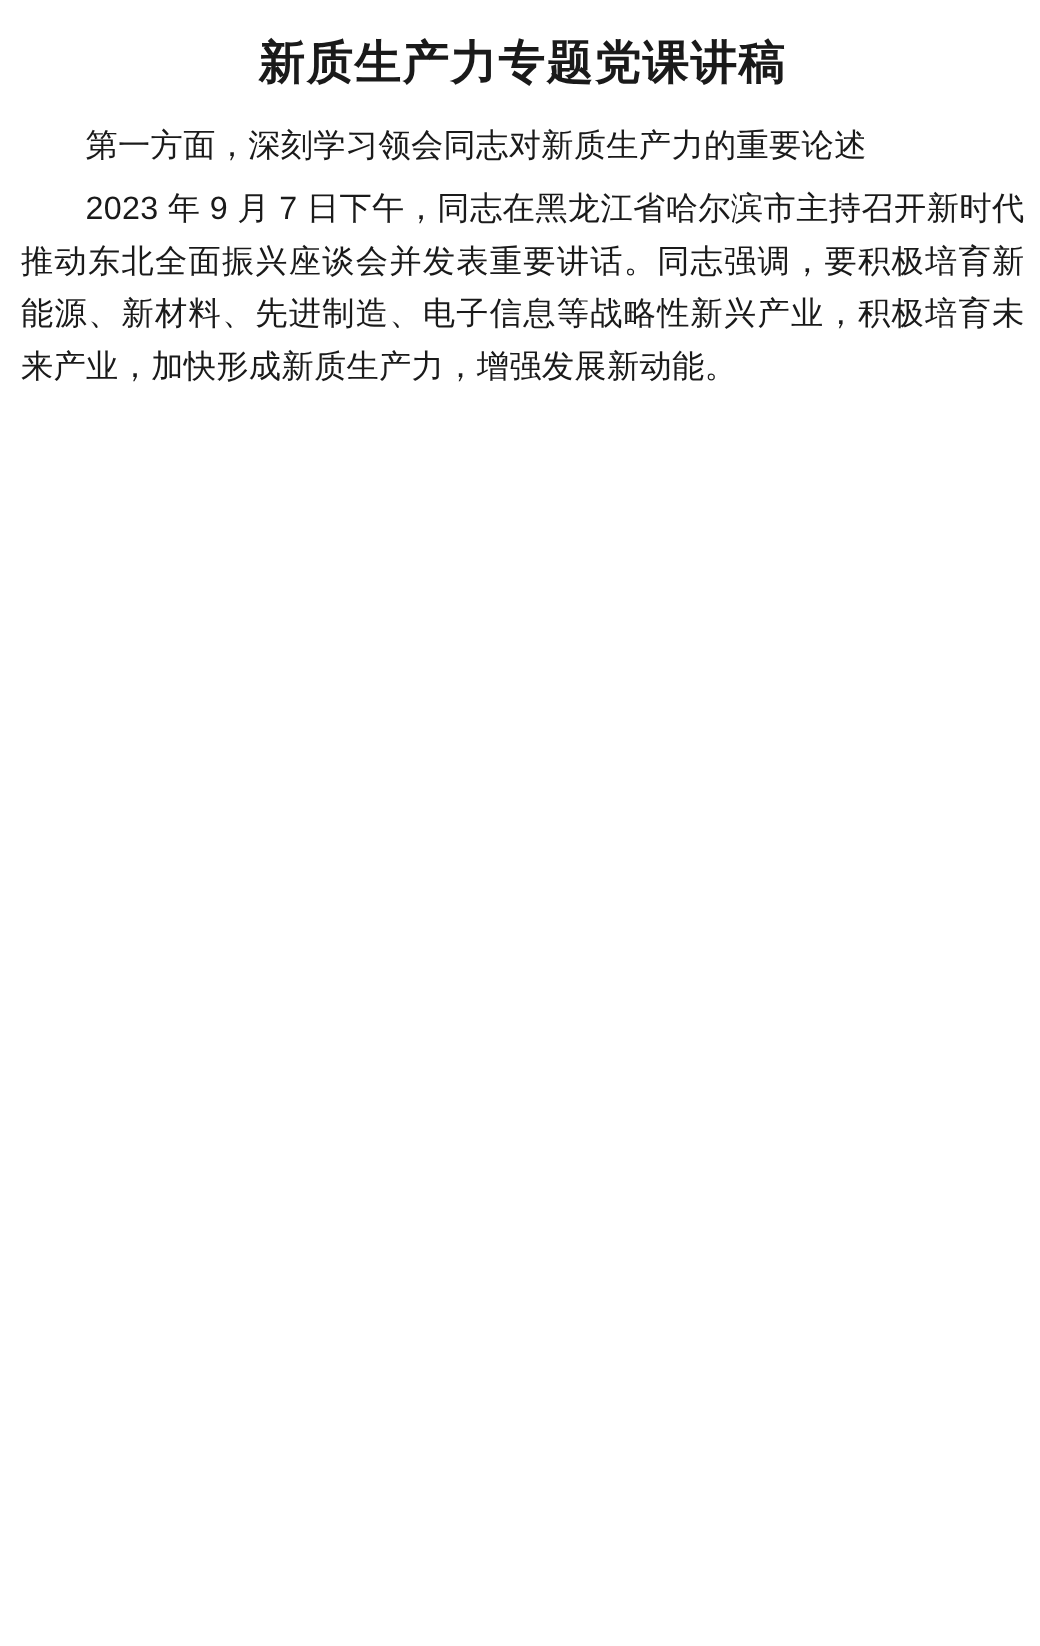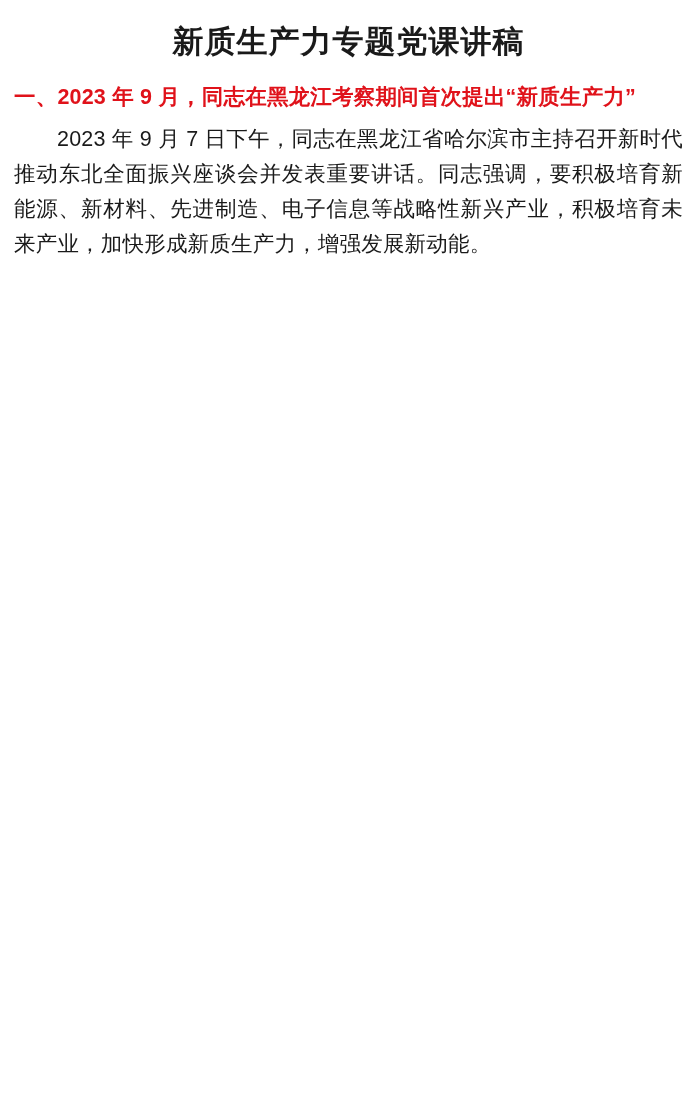--- a/index.html
+++ b/index.html
@@ -53,19 +53,19 @@
   }
 </style>
 </head>
 <body>
 
 <div class="page">
 
   <h1 class="doc-title">新质生产力专题党课讲稿</h1>
 
 
+  <p class="para">第一方面，深刻学习领会同志对新质生产力的重要论述</p>
 
-  <p class="heading-red">一、2023 年 9 月，同志在黑龙江考察期间首次提出“新质生产力”</p>
 
   <p class="para">2023 年 9 月 7 日下午，同志在黑龙江省哈尔滨市主持召开新时代推动东北全面振兴座谈会并发表重要讲话。同志强调，要积极培育新能源、新材料、先进制造、电子信息等战略性新兴产业，积极培育未来产业，加快形成新质生产力，增强发展新动能。</p>
 
 
 </div>
 
 </body></html>

